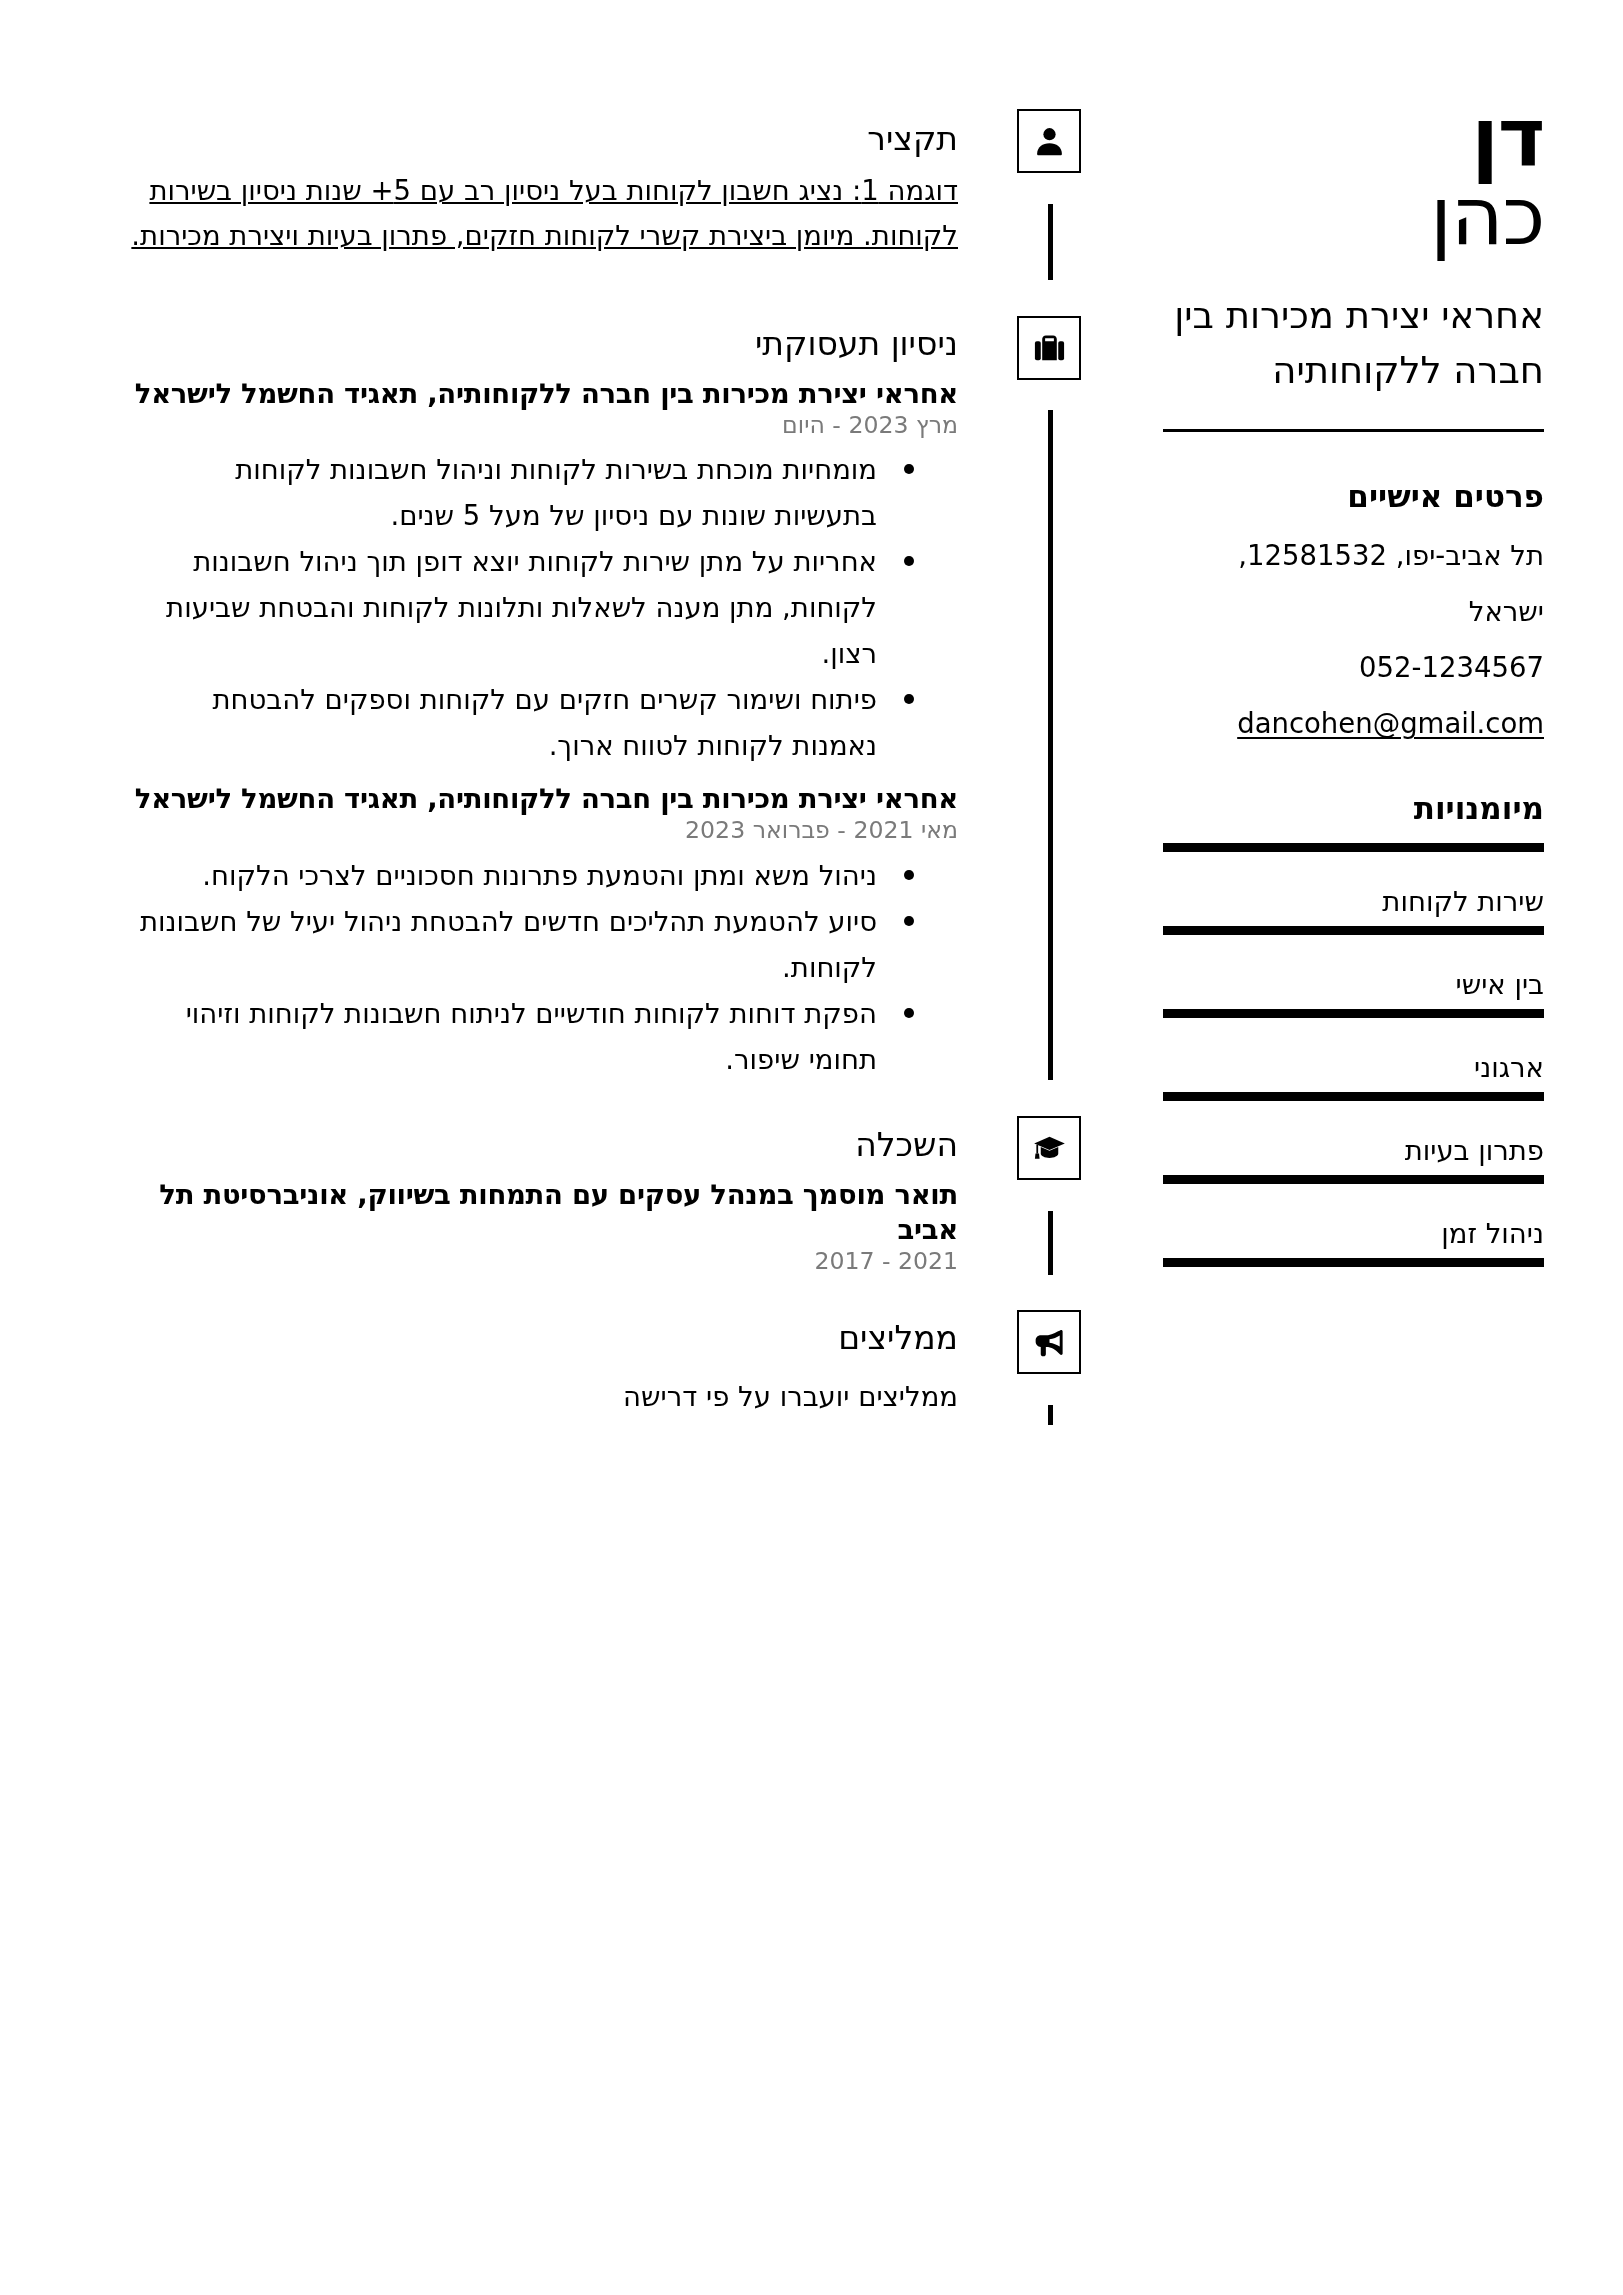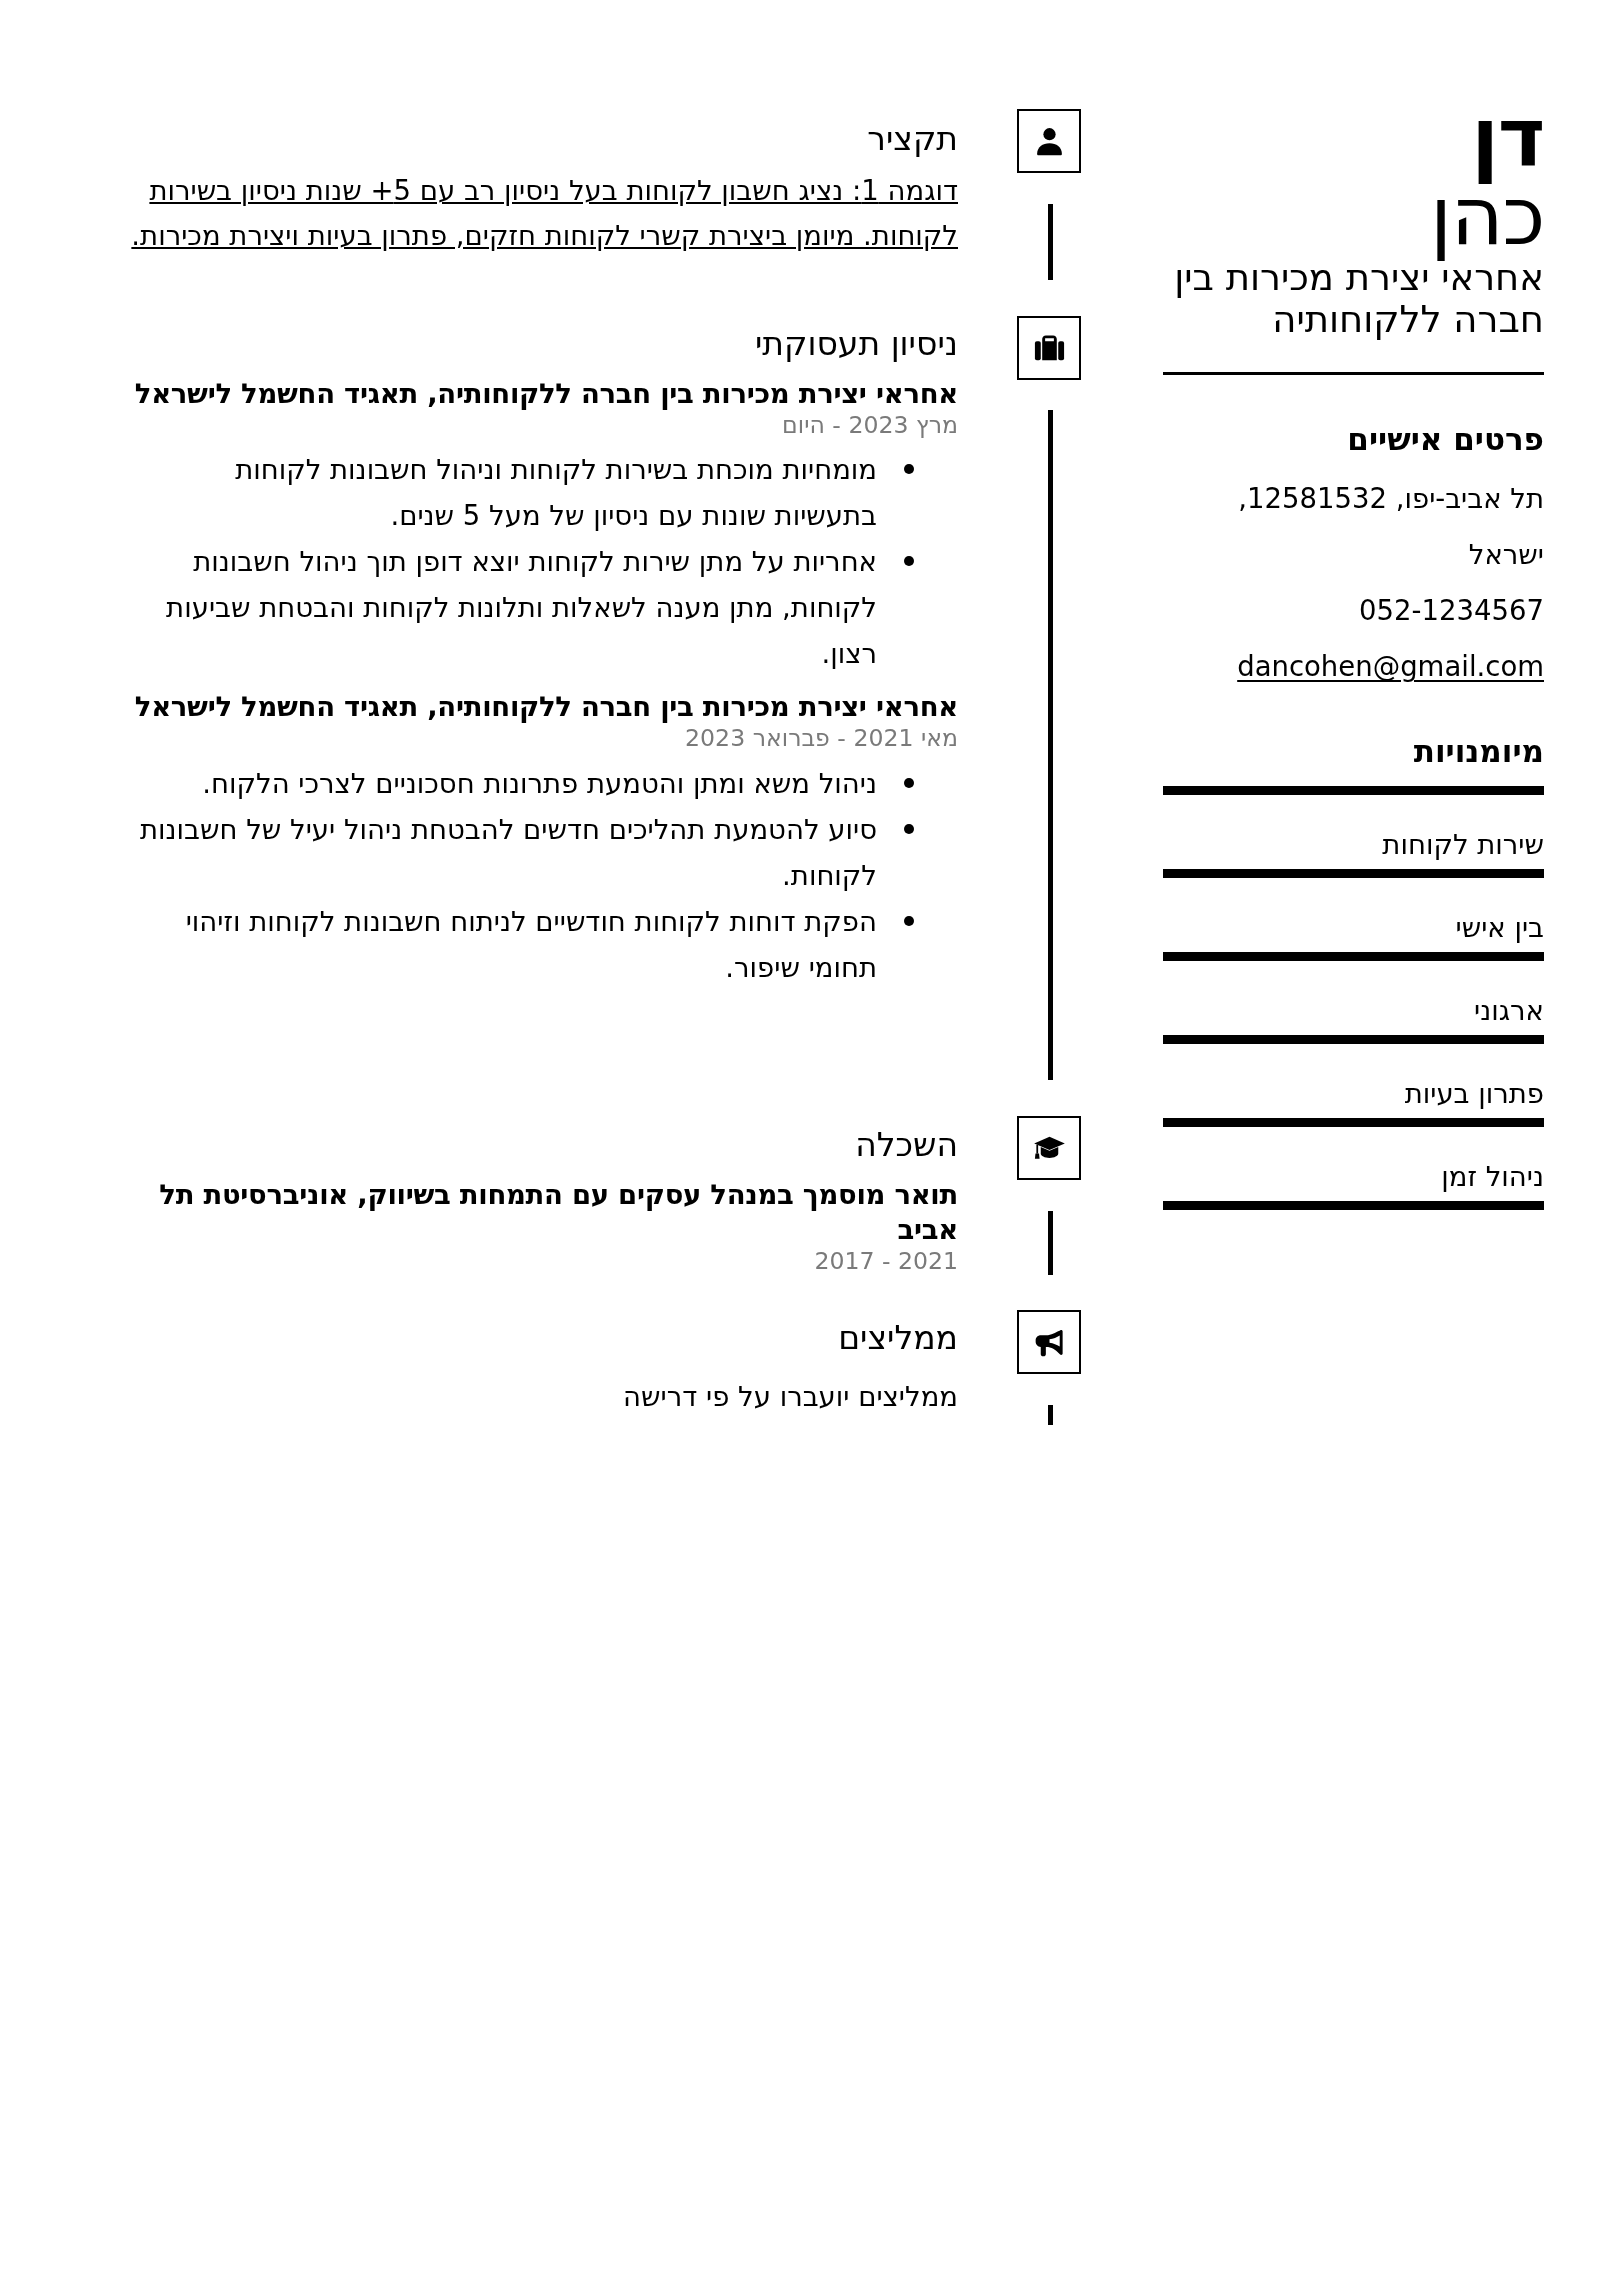--- a/index.html
+++ b/index.html
@@ -11,21 +11,21 @@
   .rtl { direction: rtl; text-align: right; }
 
   
   .sidebar { position: absolute; left: 1163px; width: 381px; top: 98px; }
   .name {
     font-size: 81px; line-height: 79px; font-weight: 400;
     margin: 0; letter-spacing: -1.3px;
   }
   .name .first { font-weight: 700; display: block; }
   .name .last { display: block; }
-  .job-title { font-size: 37px; line-height: 42px; margin-top: 1px; }
+  .job-title { font-size: 37px; line-height: 55px; margin-top: 32px; }
   .divider { margin-top: 31px; height: 2.6px; background: #000; width: 381px; }
 
   .side-heading { font-size: 31px; font-weight: 700; line-height: 39px; }
   .personal { margin-top: 45px; }
   .personal .side-heading { margin-bottom: 11.8px; }
   .contact-line { font-size: 27.5px; line-height: 56px; }
   .contact-email { text-decoration: underline; text-decoration-thickness: 2px; text-underline-offset: 3.9px; color:#000; }
 
   .skills { margin-top: 38px; }
   .skills .side-heading { margin-bottom: 14.4px; }
@@ -152,20 +152,21 @@
 
   <div class="section" style="top:323px;">
     <div class="sec-title">ניסיון תעסוקתי</div>
 
     <div style="margin-top:10.5px;">
       <div class="job-head">אחראי יצירת מכירות בין חברה ללקוחותיה, תאגיד החשמל לישראל</div>
       <div class="job-date">מרץ 2023 - היום</div>
       <ul class="bullets">
         <li>מומחיות מוכחת בשירות לקוחות וניהול חשבונות לקוחות בתעשיות שונות עם ניסיון של מעל 5 שנים.</li>
         <li>אחריות על מתן שירות לקוחות יוצא דופן תוך ניהול חשבונות לקוחות, מתן מענה לשאלות ותלונות לקוחות והבטחת שביעות רצון.</li>
+        <li>פיתוח ושימור קשרים חזקים עם לקוחות וספקים להבטחת נאמנות לקוחות לטווח ארוך.</li>
       </ul>
     </div>
 
     <div style="margin-top:13px;">
       <div class="job-head">אחראי יצירת מכירות בין חברה ללקוחותיה, תאגיד החשמל לישראל</div>
       <div class="job-date">מאי 2021 - פברואר 2023</div>
       <ul class="bullets">
         <li>ניהול משא ומתן והטמעת פתרונות חסכוניים לצרכי הלקוח.</li>
         <li>סיוע להטמעת תהליכים חדשים להבטחת ניהול יעיל של חשבונות לקוחות.</li>
         <li>הפקת דוחות לקוחות חודשיים לניתוח חשבונות לקוחות וזיהוי תחומי שיפור.</li>

